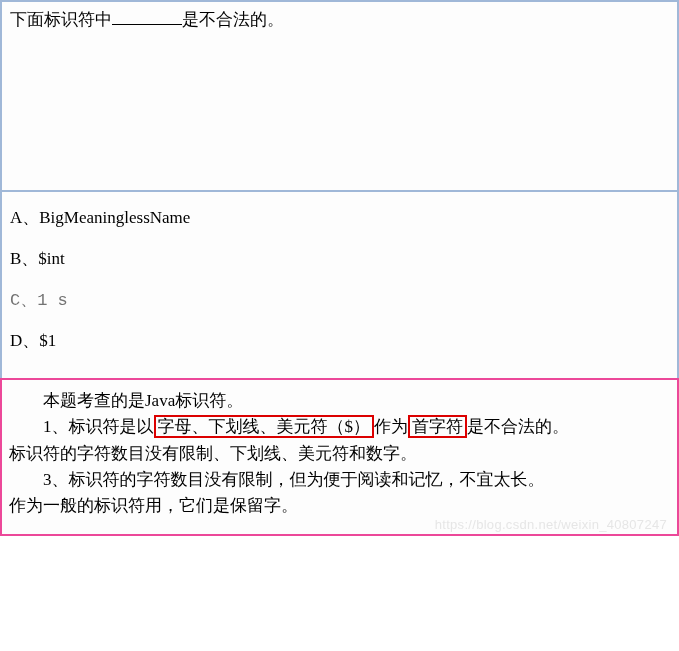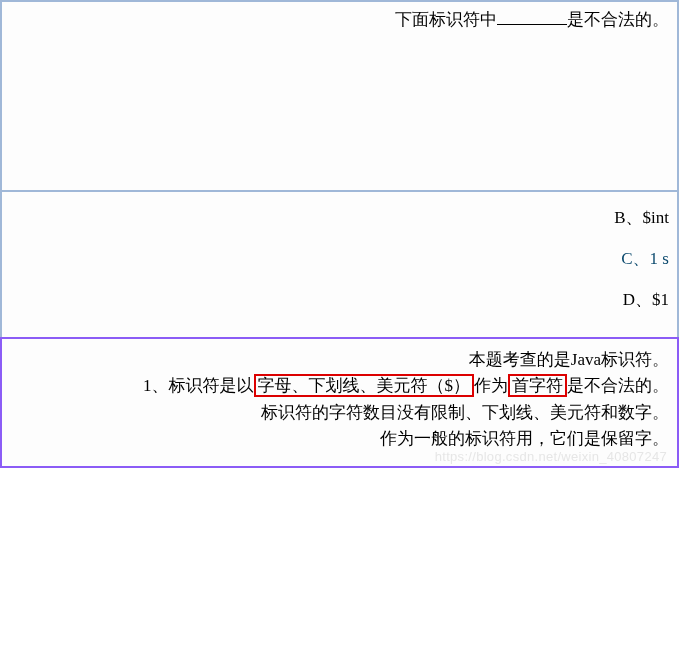--- a/index.html
+++ b/index.html
@@ -1,19 +1,18 @@
 <!DOCTYPE html>
 <html><head>
   <meta charset="utf-8">
   <style>
     * {
       margin: 0;
       padding: 0;
       box-sizing: border-box;
-      text-align: right;
     }
     body {
       font-family: "SimSun", "Microsoft YaHei", serif;
       font-size: 17px;
       color: #000;
       background: #fff;
       width: 679px;
     }
     .question-section {
       border: 2px solid #a0b8d8;
@@ -39,25 +38,26 @@
       margin: 18px 0;
       font-size: 17px;
     }
     .option:first-child {
       margin-top: 4px;
     }
     .option:last-child {
       margin-bottom: 16px;
     }
     .option.answer {
-      color: #0c4a6e;
+      color: #737373;
+      font-family: Liberation Mono, monospace;
     }
     .explanation-section {
-      border: 2px solid #8b5cf6;
-      padding: 8px 8px 14px 16px;
+      border: 2px solid #ec4899;
+      padding: 8px 8px 14px 7px;
       background: #fdfdfd;
       line-height: 1.55;
       position: relative;
     }
     .explanation-section p {
       text-indent: 2em;
     }
     .explanation-section p.noindent {
       text-indent: 0;
     }
@@ -77,24 +77,26 @@
     }
   </style>
 </head>
 <body>
 
 <div class="question-section">
   <span>下面标识符中</span><span class="blank"></span><span>是不合法的。</span>
 </div>
 
 <div class="options-section">
+  <div class="option">A、BigMeaninglessName</div>
   <div class="option">B、$int</div>
   <div class="option answer">C、1 s</div>
   <div class="option">D、$1</div>
 </div>
 
 <div class="explanation-section">
   <p>本题考查的是Java标识符。</p>
   <p><span>1、标识符是以</span><span class="highlight-box">字母、下划线、美元符（$）</span><span>作为</span><span class="highlight-box">首字符</span><span>是不合法的。</span></p>
   <p class="noindent">标识符的字符数目没有限制、下划线、美元符和数字。</p>
+  <p>3、标识符的字符数目没有限制，但为便于阅读和记忆，不宜太长。</p>
   <p class="noindent">作为一般的标识符用，它们是保留字。</p>
   <div class="watermark">https://blog.csdn.net/weixin_40807247</div>
 </div>
 
 </body></html>

